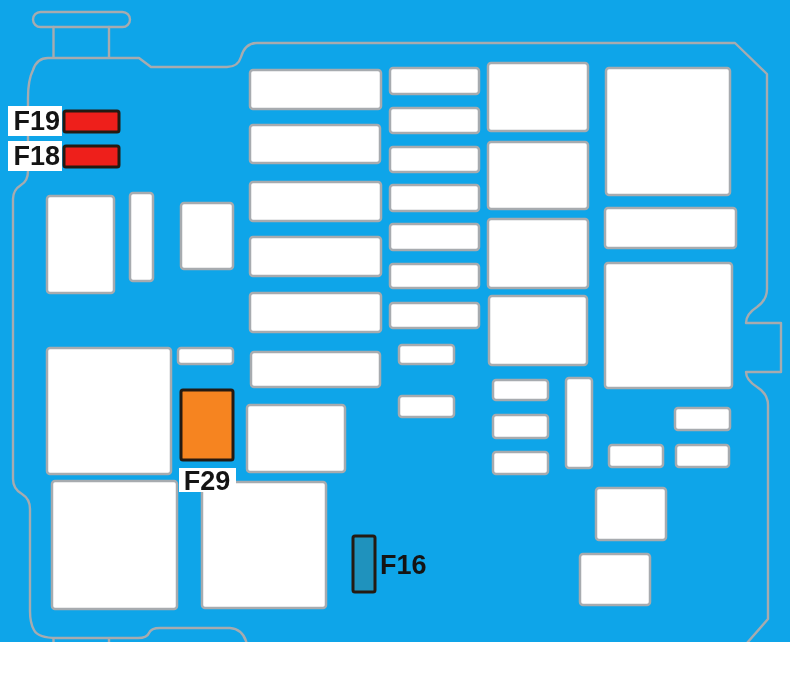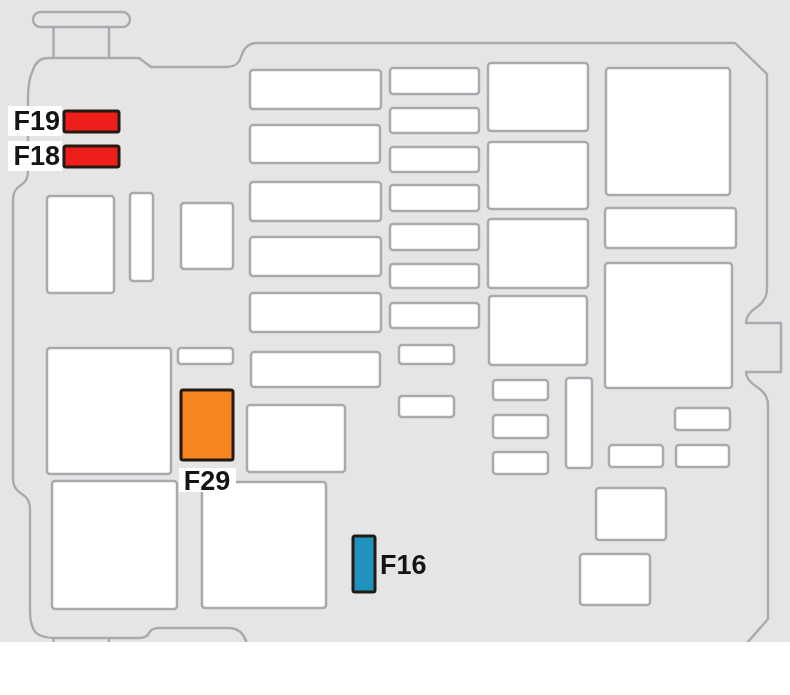--- a/index.html
+++ b/index.html
@@ -4,21 +4,21 @@
 <style>
   html, body {
     margin: 0;
     padding: 0;
     background: #ffffff;
   }
   .stage {
     position: relative;
     width: 790px;
     height: 642px;
-    background: #e5e5e5;
+    background: #0ea5e9;
     overflow: hidden;
   }
   svg { display: block; }
   .outline {
     fill: none;
     stroke: #a7abaf;
     stroke-width: 2.4;
     stroke-linejoin: round;
     stroke-linecap: round;
   }

